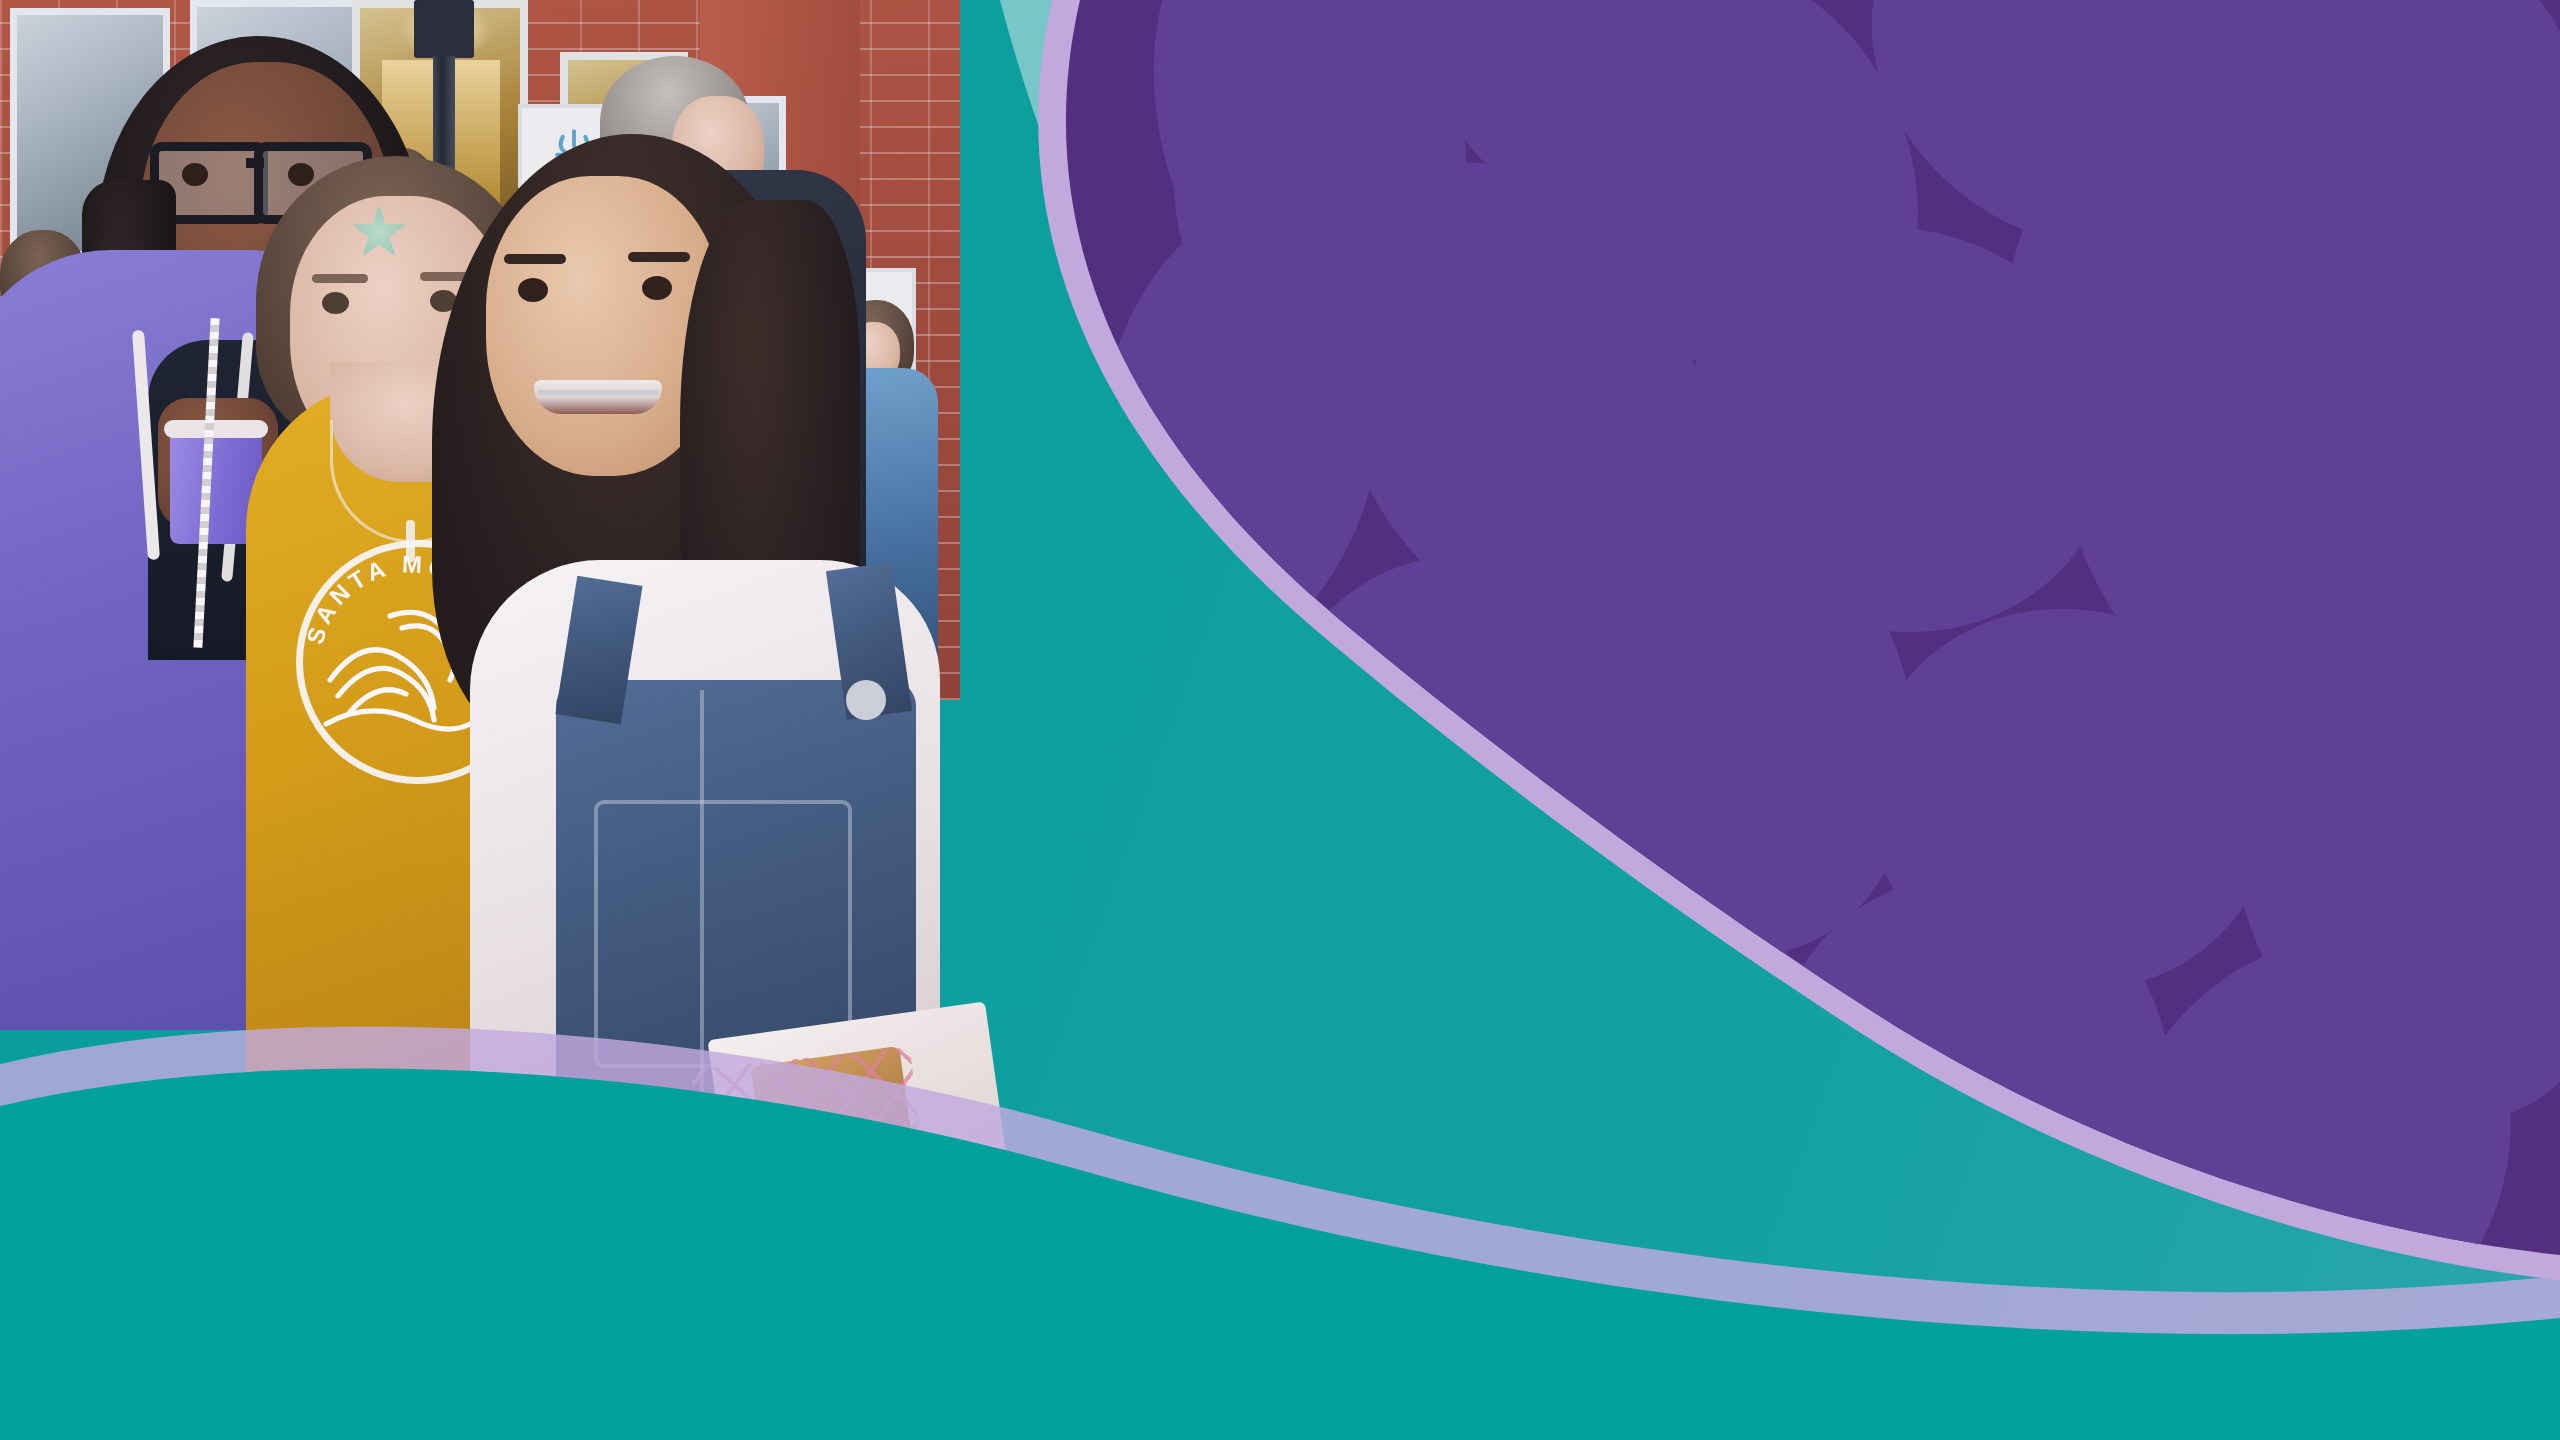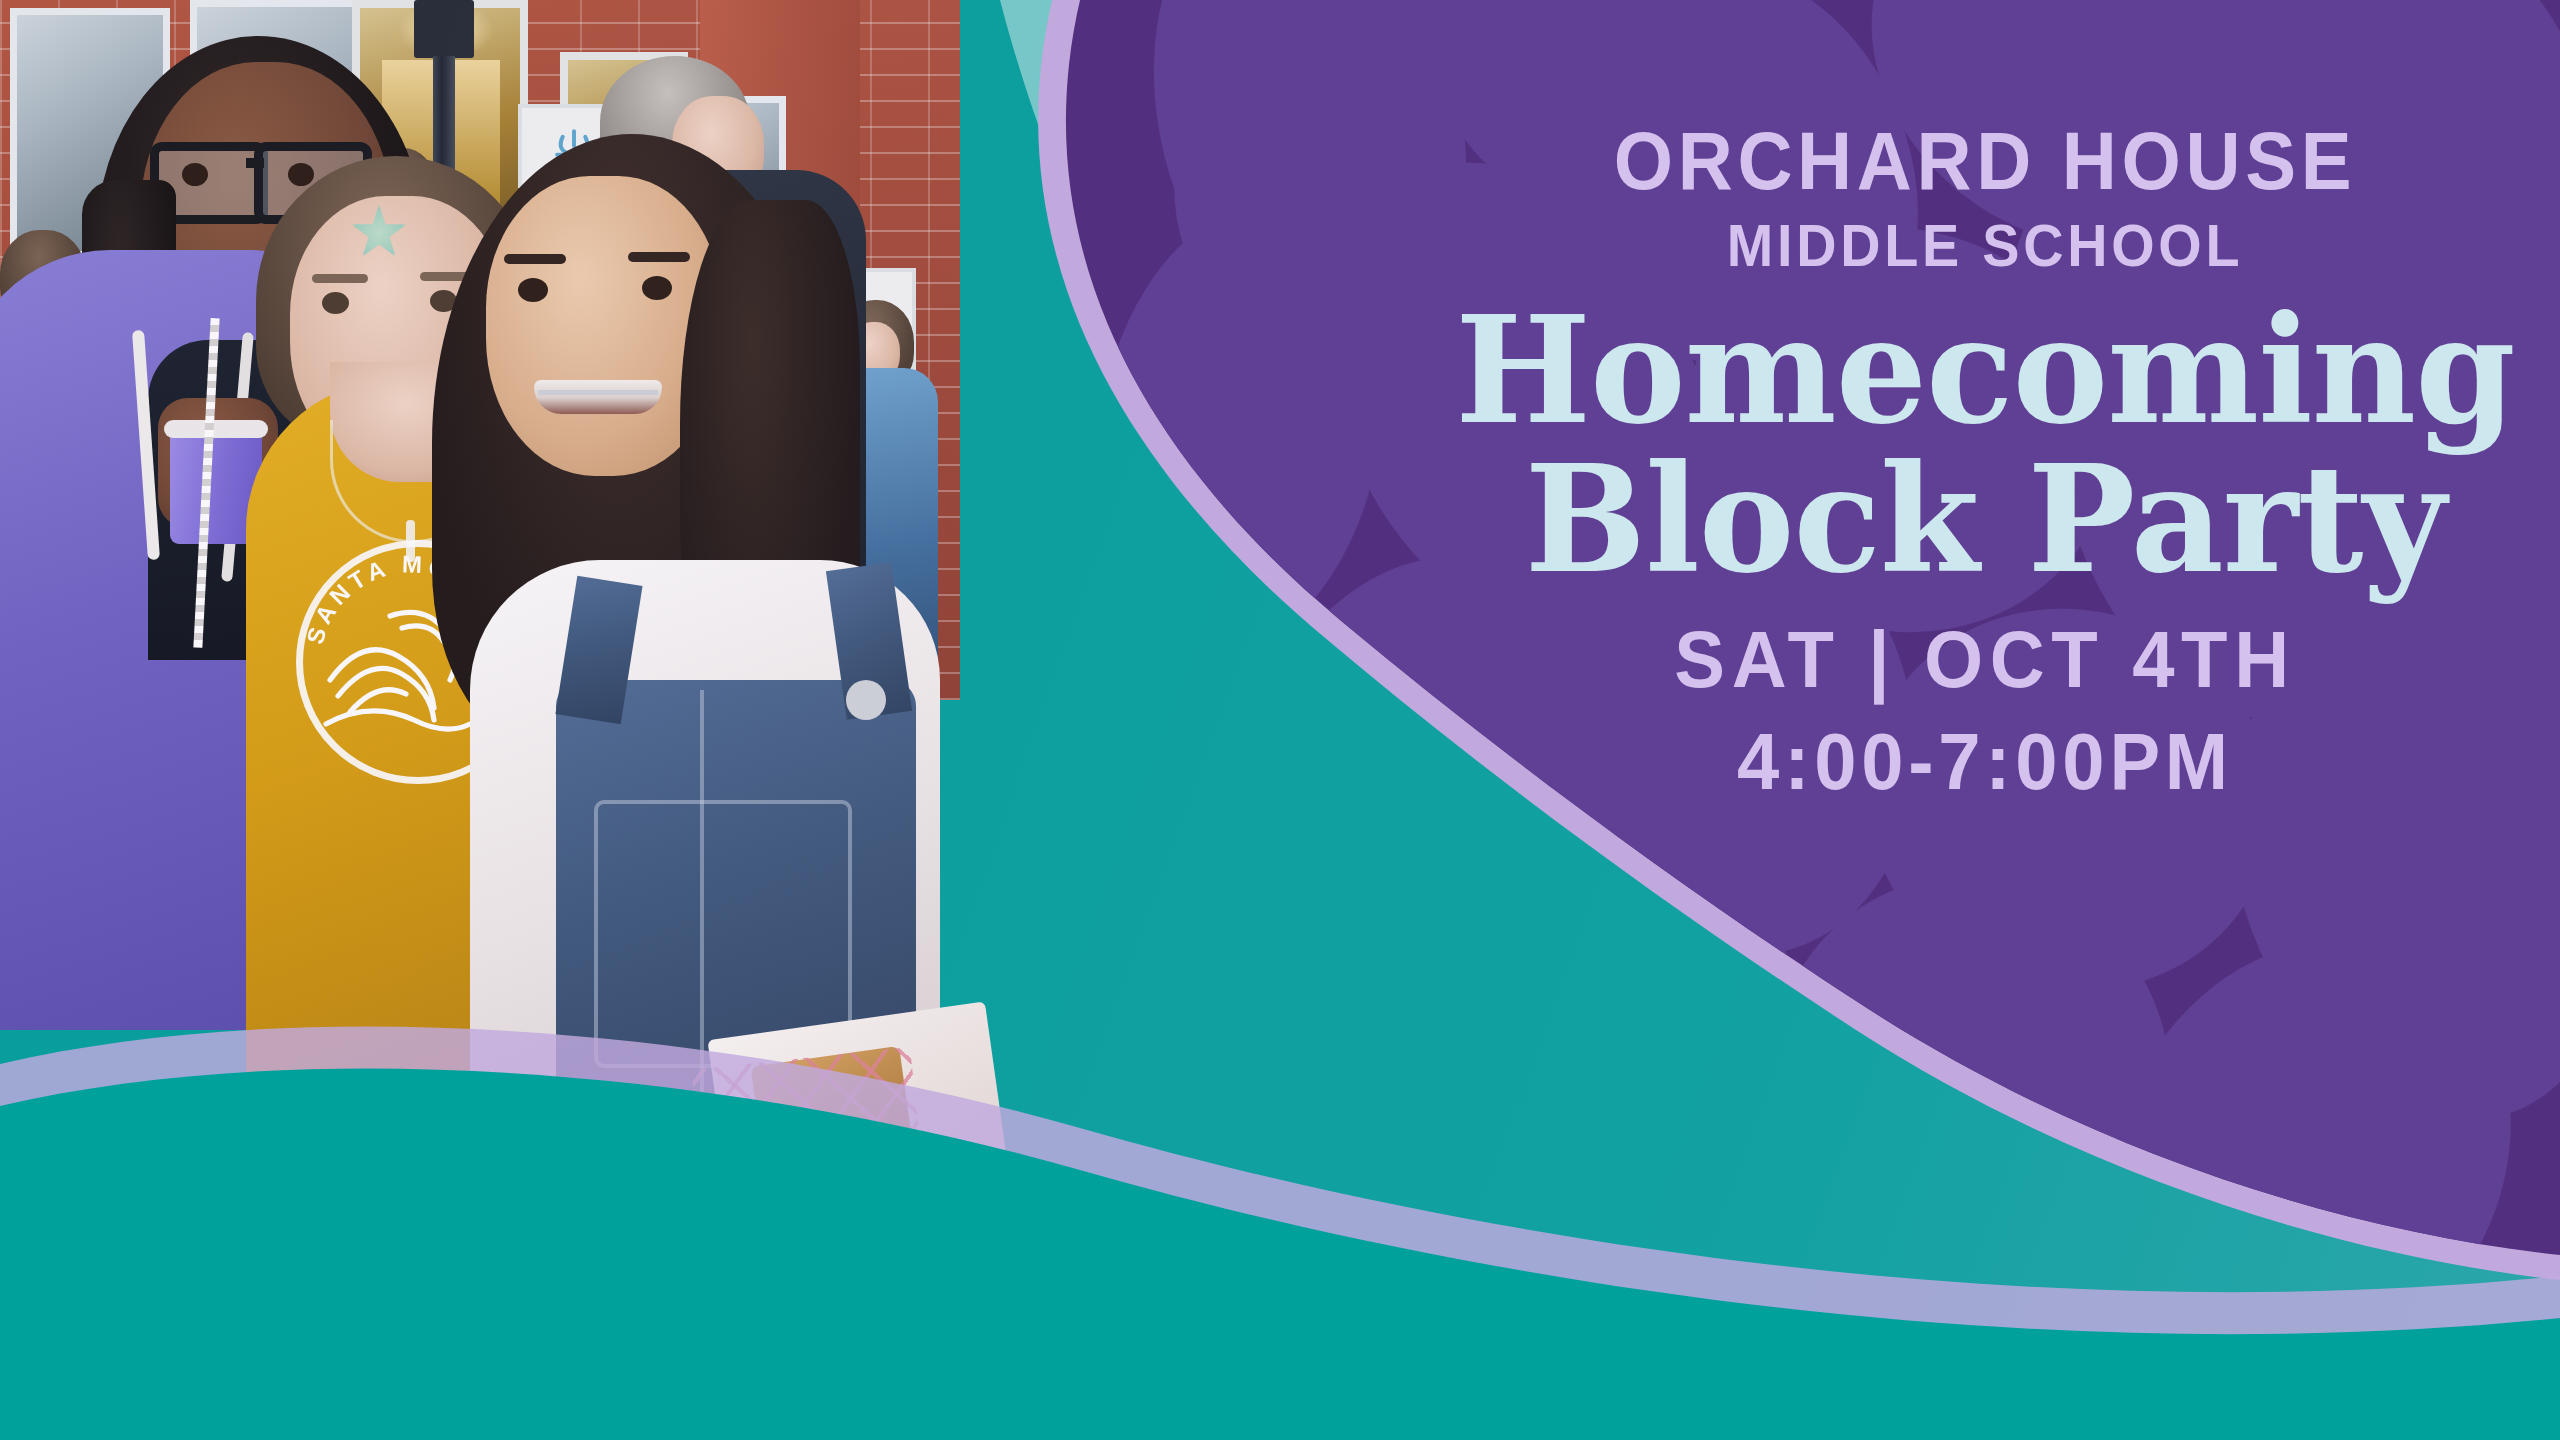--- a/index.html
+++ b/index.html
@@ -359,24 +359,14 @@
              C 1500,1248 2050,1328 2560,1276
              L2560,1332
              C 2050,1384 1500,1304 1080,1184
              C 720,1082 300,1050 0,1120 Z" fill="#C1A9DE" opacity="0.82"></path>
 
     <g clip-path="url(#tealClip)">
       <rect x="0" y="0" width="2560" height="1440" fill="#00A19B"></rect>
     </g>
   </svg>
 
-  <div id="text-block">
-    <div class="eyebrow1">ORCHARD HOUSE</div>
-    <div class="eyebrow2">MIDDLE SCHOOL</div>
-    <div class="headline">
-      <span class="l1">Homecoming</span>
-      <span class="l2">Block Party</span>
-    </div>
-    <div class="meta1">SAT | OCT 4TH</div>
-    <div class="meta2">4:00-7:00PM</div>
-  </div>
 
 </div>
 
 </body></html>

